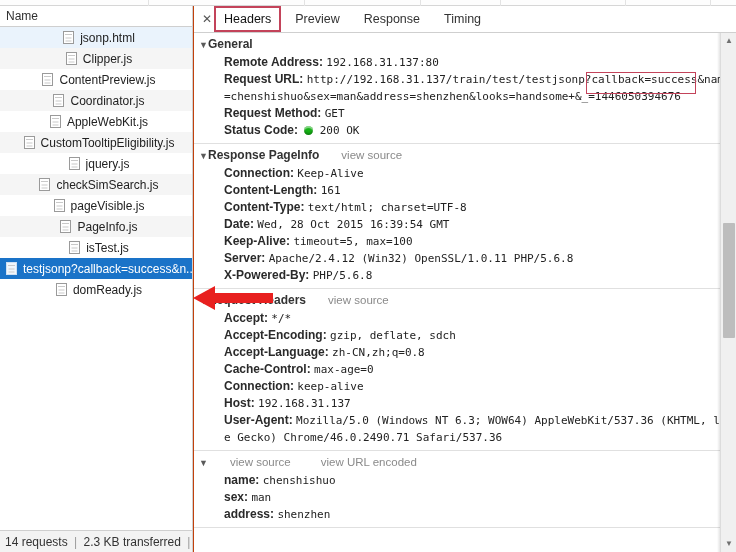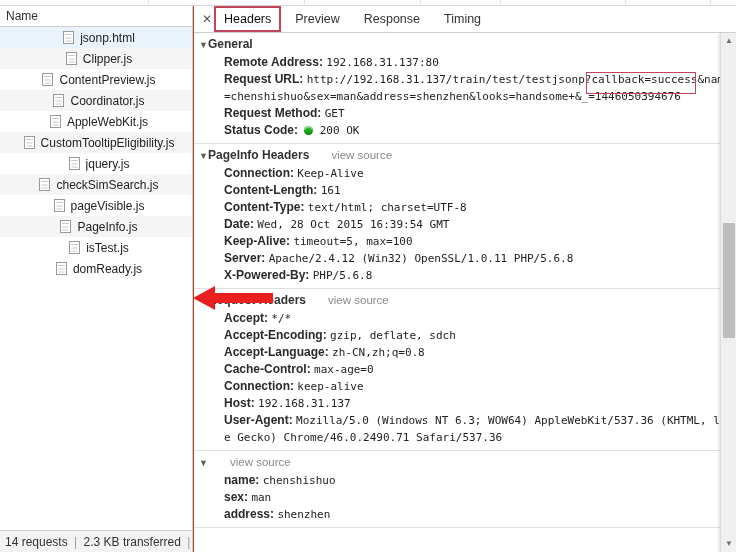--- a/index.html
+++ b/index.html
@@ -320,20 +320,24 @@
           <span class="req-label">pageVisible.js</span>
         </div>
         <div class="req-row stripe">
           <span class="file-icon doc"></span>
           <span class="req-label">PageInfo.js</span>
         </div>
         <div class="req-row">
           <span class="file-icon doc"></span>
           <span class="req-label">isTest.js</span>
         </div>
+        <div class="req-row selected">
+          <span class="file-icon doc"></span>
+          <span class="req-label">testjsonp?callback=success&amp;n..</span>
+        </div>
         <div class="req-row">
           <span class="file-icon doc"></span>
           <span class="req-label">domReady.js</span>
         </div>
       </div>
   </div>
 
   <div class="status-bar">
     <span>14 requests</span>
     <span class="status-sep">|</span>
@@ -374,21 +378,21 @@
         <div class="kv">
           <span class="k">Status Code:</span>
           <span class="status-dot"></span>
           <span class="v">200 OK</span>
         </div>
       </div>
 
       <div class="section">
         <div class="section-head">
           <span class="tri">▼</span>
-          <span>PageInfo Headers</span>
+          <span>Response PageInfo</span>
           <span class="view-source">view source</span>
         </div>
         <div id="resp-rows">
             <div class="kv"><span class="k">Connection:</span> <span class="v">Keep-Alive</span></div>
             <div class="kv"><span class="k">Content-Length:</span> <span class="v">161</span></div>
             <div class="kv"><span class="k">Content-Type:</span> <span class="v">text/html; charset=UTF-8</span></div>
             <div class="kv"><span class="k">Date:</span> <span class="v">Wed, 28 Oct 2015 16:39:54 GMT</span></div>
             <div class="kv"><span class="k">Keep-Alive:</span> <span class="v">timeout=5, max=100</span></div>
             <div class="kv"><span class="k">Server:</span> <span class="v">Apache/2.4.12 (Win32) OpenSSL/1.0.11 PHP/5.6.8</span></div>
             <div class="kv"><span class="k">X-Powered-By:</span> <span class="v">PHP/5.6.8</span></div>
@@ -409,20 +413,21 @@
             <div class="kv"><span class="k">Connection:</span> <span class="v">keep-alive</span></div>
             <div class="kv"><span class="k">Host:</span> <span class="v">192.168.31.137</span></div>
             <div class="kv"><span class="k">User-Agent:</span> <span class="v">Mozilla/5.0 (Windows NT 6.3; WOW64) AppleWebKit/537.36 (KHTML, like Gecko) Chrome/46.0.2490.71 Safari/537.36</span></div>
           </div>
       </div>
 
       <div class="section">
         <div class="section-head">
           <span class="tri">▼</span>
           <span class="view-source">view source</span>
+          <span class="view-source second">view URL encoded</span>
         </div>
         <div id="qs-rows">
             <div class="kv"><span class="k">name:</span> <span class="v">chenshishuo</span></div>
             <div class="kv"><span class="k">sex:</span> <span class="v">man</span></div>
             <div class="kv"><span class="k">address:</span> <span class="v">shenzhen</span></div>
           </div>
       </div>
 
     </div>
 

